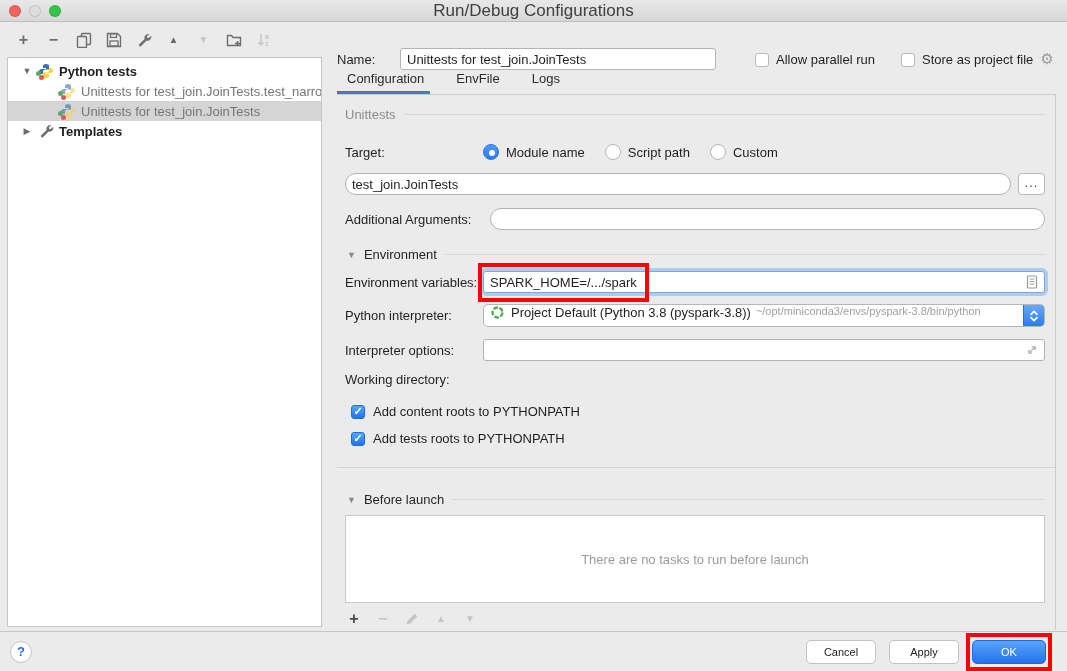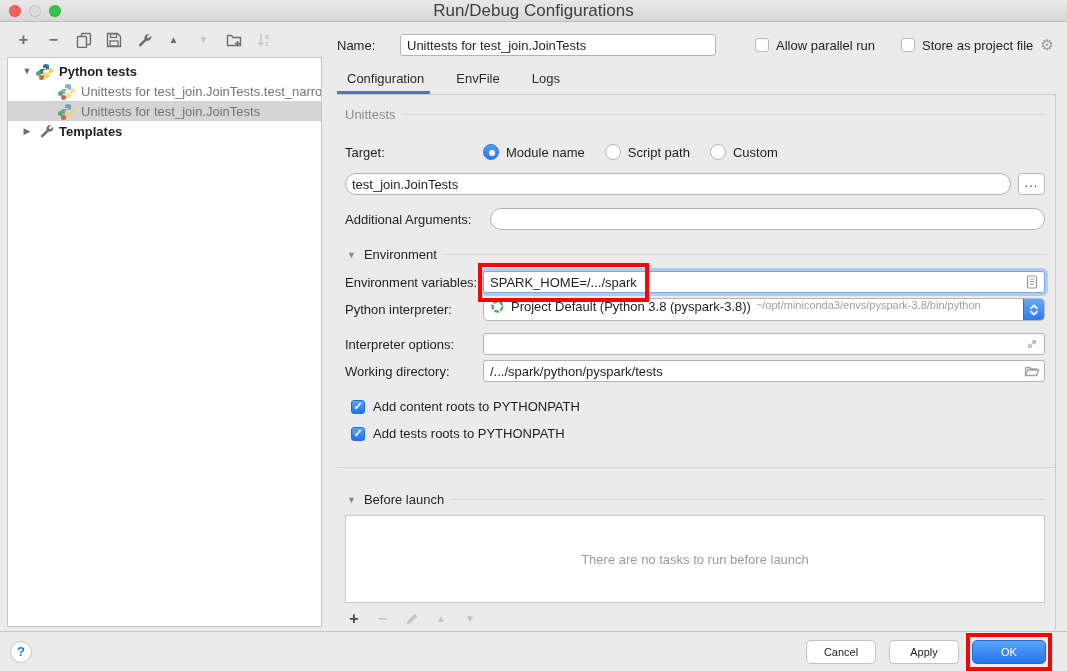--- a/index.html
+++ b/index.html
@@ -34,26 +34,26 @@
   .ticon { width:16px; height:16px; margin:0 5px 0 4px; position:relative; flex:none; }
   .ticon.faded svg { opacity:.6; }
   .badge-g { position:absolute; left:-2px; bottom:3px; width:5px; height:5px; border-radius:50%; background:#59a869; }
   .badge-r { position:absolute; left:1px; bottom:-1px; width:5px; height:5px; border-radius:50%; background:#db5860; }
   .tlabel { font-size:13px; }
   .tlabel.bold { font-weight:bold; }
   .tlabel.dim { color:#757575; }
 
   
   .main { position:absolute; top:23px; left:337px; width:730px; bottom:40px; }
-  .name-row { position:absolute; top:10px; left:0; height:24px; display:flex; align-items:center; }
+  .name-row { position:absolute; top:24px; left:0; height:24px; display:flex; align-items:center; }
   .name-label { width:56px; }
   .tf { height:22px; background:#fff; border:1px solid #b3b3b3; border-radius:3px;
         font-family:"Liberation Sans",sans-serif; font-size:13px; padding:0 6px; color:#1f1f1f; outline:none; }
   .name-input { width:316px; margin-left:7px; }
-  .hcheck { display:flex; align-items:center; gap:7px; }
+  .hcheck { display:flex; align-items:flex-end; gap:7px; }
   .cbx { width:14px; height:14px; border:1px solid #b9b9b9; border-radius:3px; background:#fff; flex:none;
          display:flex; align-items:center; justify-content:center; }
   .cbx.checked { background:linear-gradient(#55a8f9,#2171ee); border-color:#1f6ce2; color:#fff;
                  font-size:11px; font-weight:bold; }
   .gear { color:#9a9a9a; font-size:15px; margin-left:7px; }
 
   .tabs { position:absolute; top:48px; left:10px; display:flex; gap:32px; height:23px; }
   .tab { position:relative; font-size:13px; color:#2b2b2b; padding-bottom:8px; }
   .tab.active::after { content:""; position:absolute; left:-10px; right:-6px; bottom:0; height:3px; background:#3d7dc8; }
 
@@ -109,21 +109,21 @@
     color:#1a6ff0; font-weight:bold; text-align:center; line-height:20px; font-size:13px; }
   .btn { height:24px; min-width:70px; padding:0 14px; border-radius:5px; background:#fff;
     border:1px solid #c2c2c2; font-family:"Liberation Sans",sans-serif; font-size:11px; color:#222;
     display:flex; align-items:center; justify-content:center; }
   .btn.primary { background:linear-gradient(#5ba4f8,#2274ee); border-color:#1d6ae0; color:#fff; min-width:74px; }
   .ok-wrap { position:relative; margin-left:13px; }
   .redbox-ok { position:absolute; left:-6px; top:-7px; right:-6px; bottom:-7px;
     border:4px solid #f70505; pointer-events:none; z-index:5; }
 
   .mt22{margin-top:22px}.mt13{margin-top:13px}.mt17{margin-top:17px}.mt12{margin-top:12px}
-  .mt11{margin-top:5px}.mt9{margin-top:9px}
+  .mt11{margin-top:11px}.mt9{margin-top:9px}
   svg { display:block; }
 </style>
 </head>
 <body>
 
 <div class="titlebar">
   <div class="traffic">
     <span class="light red"></span>
     <span class="light gray"></span>
     <span class="light green"></span>
@@ -325,29 +325,20 @@
           <span class="ficon">
             <svg width="16" height="16" viewBox="0 0 16 16">
                 <path d="M4.8 11.2 11.2 4.8M7.8 4.8h3.4v3.4M8.2 11.2H4.8V7.8" fill="none" stroke="#b4b4b4" stroke-width="1.3"></path>
               </svg>
           </span>
         </div>
       </div>
 
       <div class="frow mt11">
         <span class="flabel">Working directory:</span>
-        <div class="fwrap">
-          <input class="tf" type="text" value="/.../spark/python/pyspark/tests" style="">
-          <span class="ficon">
-            <svg width="16" height="16" viewBox="0 0 16 16">
-                <path d="M1.5 12.5v-7c0-.6.4-1 1-1h3l1.2 1.5h6.8" fill="none" stroke="#a0a0a0" stroke-width="1.3"></path>
-                <path d="M1.5 12.5l2.2-5.5h11l-2.2 5.5z" fill="#fff" stroke="#a0a0a0" stroke-width="1.3"></path>
-              </svg>
-          </span>
-        </div>
       </div>
 
       <div class="cb-row mt17">
         <span class="cbx checked">✓</span>
         <span>Add content roots to PYTHONPATH</span>
       </div>
       <div class="cb-row mt12">
         <span class="cbx checked">✓</span>
         <span>Add tests roots to PYTHONPATH</span>
       </div>

